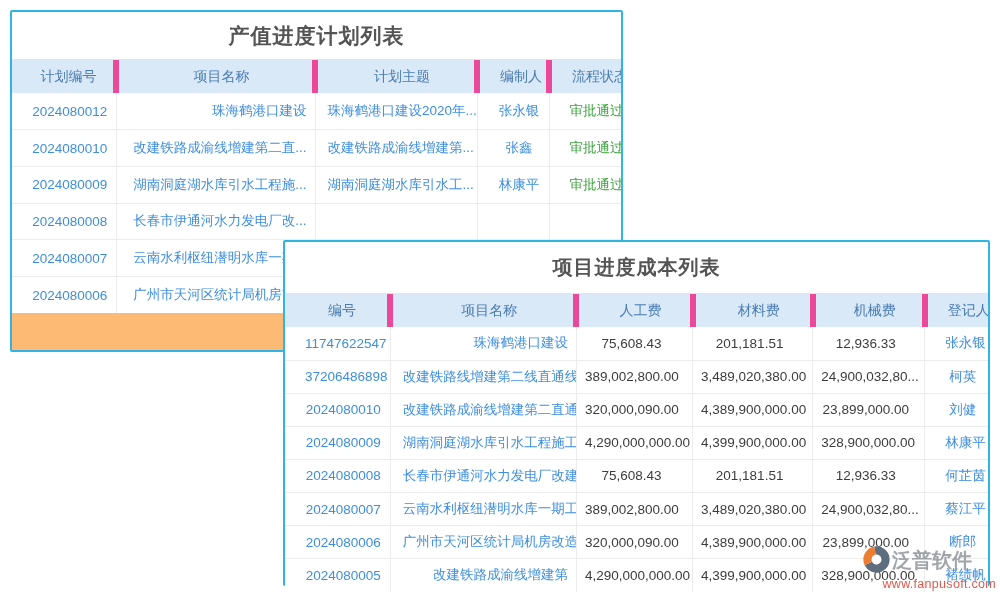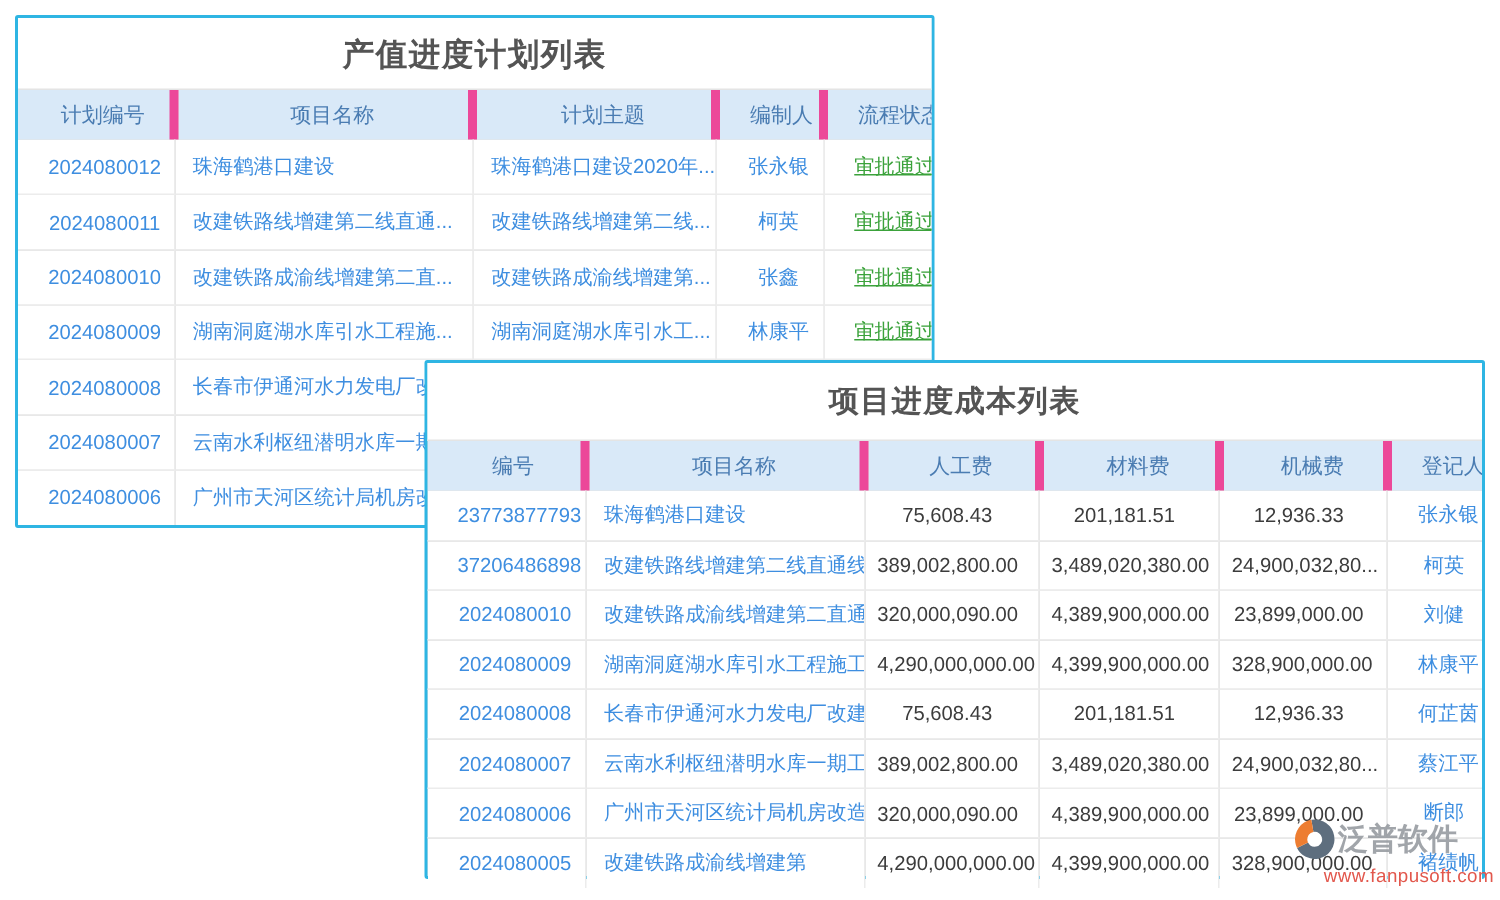--- a/index.html
+++ b/index.html
@@ -2,21 +2,21 @@
 <html><head>
 <meta charset="utf-8">
 <style>
   html,body{margin:0;padding:0;}
   body{
     width:1000px;height:600px;position:relative;background:#ffffff;
     font-family:"Liberation Sans","DejaVu Sans",sans-serif;
     overflow:hidden;
   }
   .card{
-    position:absolute;background:#e5e5e5;
+    position:absolute;background:#fdba74;
     border:2px solid #2eb5e3;border-radius:2px;box-sizing:border-box;
   }
   .card-1{left:10px;top:10px;width:613px;height:342px;z-index:1;}
   .card-2{left:283px;top:240px;width:707px;height:346px;z-index:2;}
   .card-title{
     display:flex;align-items:center;justify-content:center;
     font-weight:bold;color:#545454;letter-spacing:1px;
     border-bottom:1px solid #e4e4e4;box-sizing:border-box;
     background:#ffffff;
   }
@@ -33,25 +33,25 @@
   }
   thead th:first-child{border-left:none;}
   tbody td{
     border-left:1px solid #ececec;border-top:1px solid #ececec;
     color:#3e8ee0;background:#ffffff;
   }
   tbody tr:first-child td{border-top:none;}
   tbody td:first-child{border-left:none;}
   .card-1 tbody td{height:36.7px;}
   .card-2 tbody td{height:33.1px;}
-  .al-left{text-align:left;padding-left:12px;}
+  .al-left{text-align:right;padding-left:12px;}
   .al-center{text-align:center;padding-left:20px;}
   .al-right{text-align:center;padding-right:14px;}
   td.type-money{color:#3c3c3c;}
-  td.type-status{color:#3ba23b;text-decoration:underline;}
+  td.type-status{color:#3ba23b;}
   td.type-link{color:#3e8ee0;}
   .watermark{
     position:absolute;left:862px;top:545px;width:134px;z-index:10;
     pointer-events:none;
   }
   .wm-row{display:flex;align-items:center;}
   .wm-logo{width:29px;height:29px;flex:0 0 29px;margin-right:1px;}
   .wm-brand{
     font-size:20px;font-weight:bold;color:rgba(148,152,158,0.88);
     letter-spacing:0px;white-space:nowrap;line-height:1;
@@ -82,27 +82,20 @@
           <th class="al-center">编制人</th>
           <th class="al-center">流程状态</th>
         </tr>
       </thead>
       <tbody>
         <tr>
           <td class="al-center type-link">2024080012</td>
           <td class="al-left type-link">珠海鹤港口建设</td>
           <td class="al-left type-link">珠海鹤港口建设2020年...</td>
           <td class="al-center type-link">张永银</td>
-          <td class="al-center type-status">审批通过</td>
-        </tr>
-        <tr>
-          <td class="al-center type-link">2024080011</td>
-          <td class="al-left type-link">改建铁路线增建第二线直通...</td>
-          <td class="al-left type-link">改建铁路线增建第二线...</td>
-          <td class="al-center type-link">柯英</td>
           <td class="al-center type-status">审批通过</td>
         </tr>
         <tr>
           <td class="al-center type-link">2024080010</td>
           <td class="al-left type-link">改建铁路成渝线增建第二直...</td>
           <td class="al-left type-link">改建铁路成渝线增建第...</td>
           <td class="al-center type-link">张鑫</td>
           <td class="al-center type-status">审批通过</td>
         </tr>
         <tr>
@@ -153,21 +146,21 @@
           <th class="al-center">编号</th>
           <th class="al-center">项目名称</th>
           <th class="al-center">人工费</th>
           <th class="al-center">材料费</th>
           <th class="al-center">机械费</th>
           <th class="al-center">登记人</th>
         </tr>
       </thead>
       <tbody>
         <tr>
-          <td class="al-center type-link">23773877793</td>
+          <td class="al-center type-link">11747622547</td>
           <td class="al-left type-link">珠海鹤港口建设</td>
           <td class="al-right type-money">75,608.43</td>
           <td class="al-right type-money">201,181.51</td>
           <td class="al-right type-money">12,936.33</td>
           <td class="al-center type-link">张永银</td>
         </tr>
         <tr>
           <td class="al-center type-link">37206486898</td>
           <td class="al-left type-link">改建铁路线增建第二线直通线...</td>
           <td class="al-right type-money">389,002,800.00</td>

